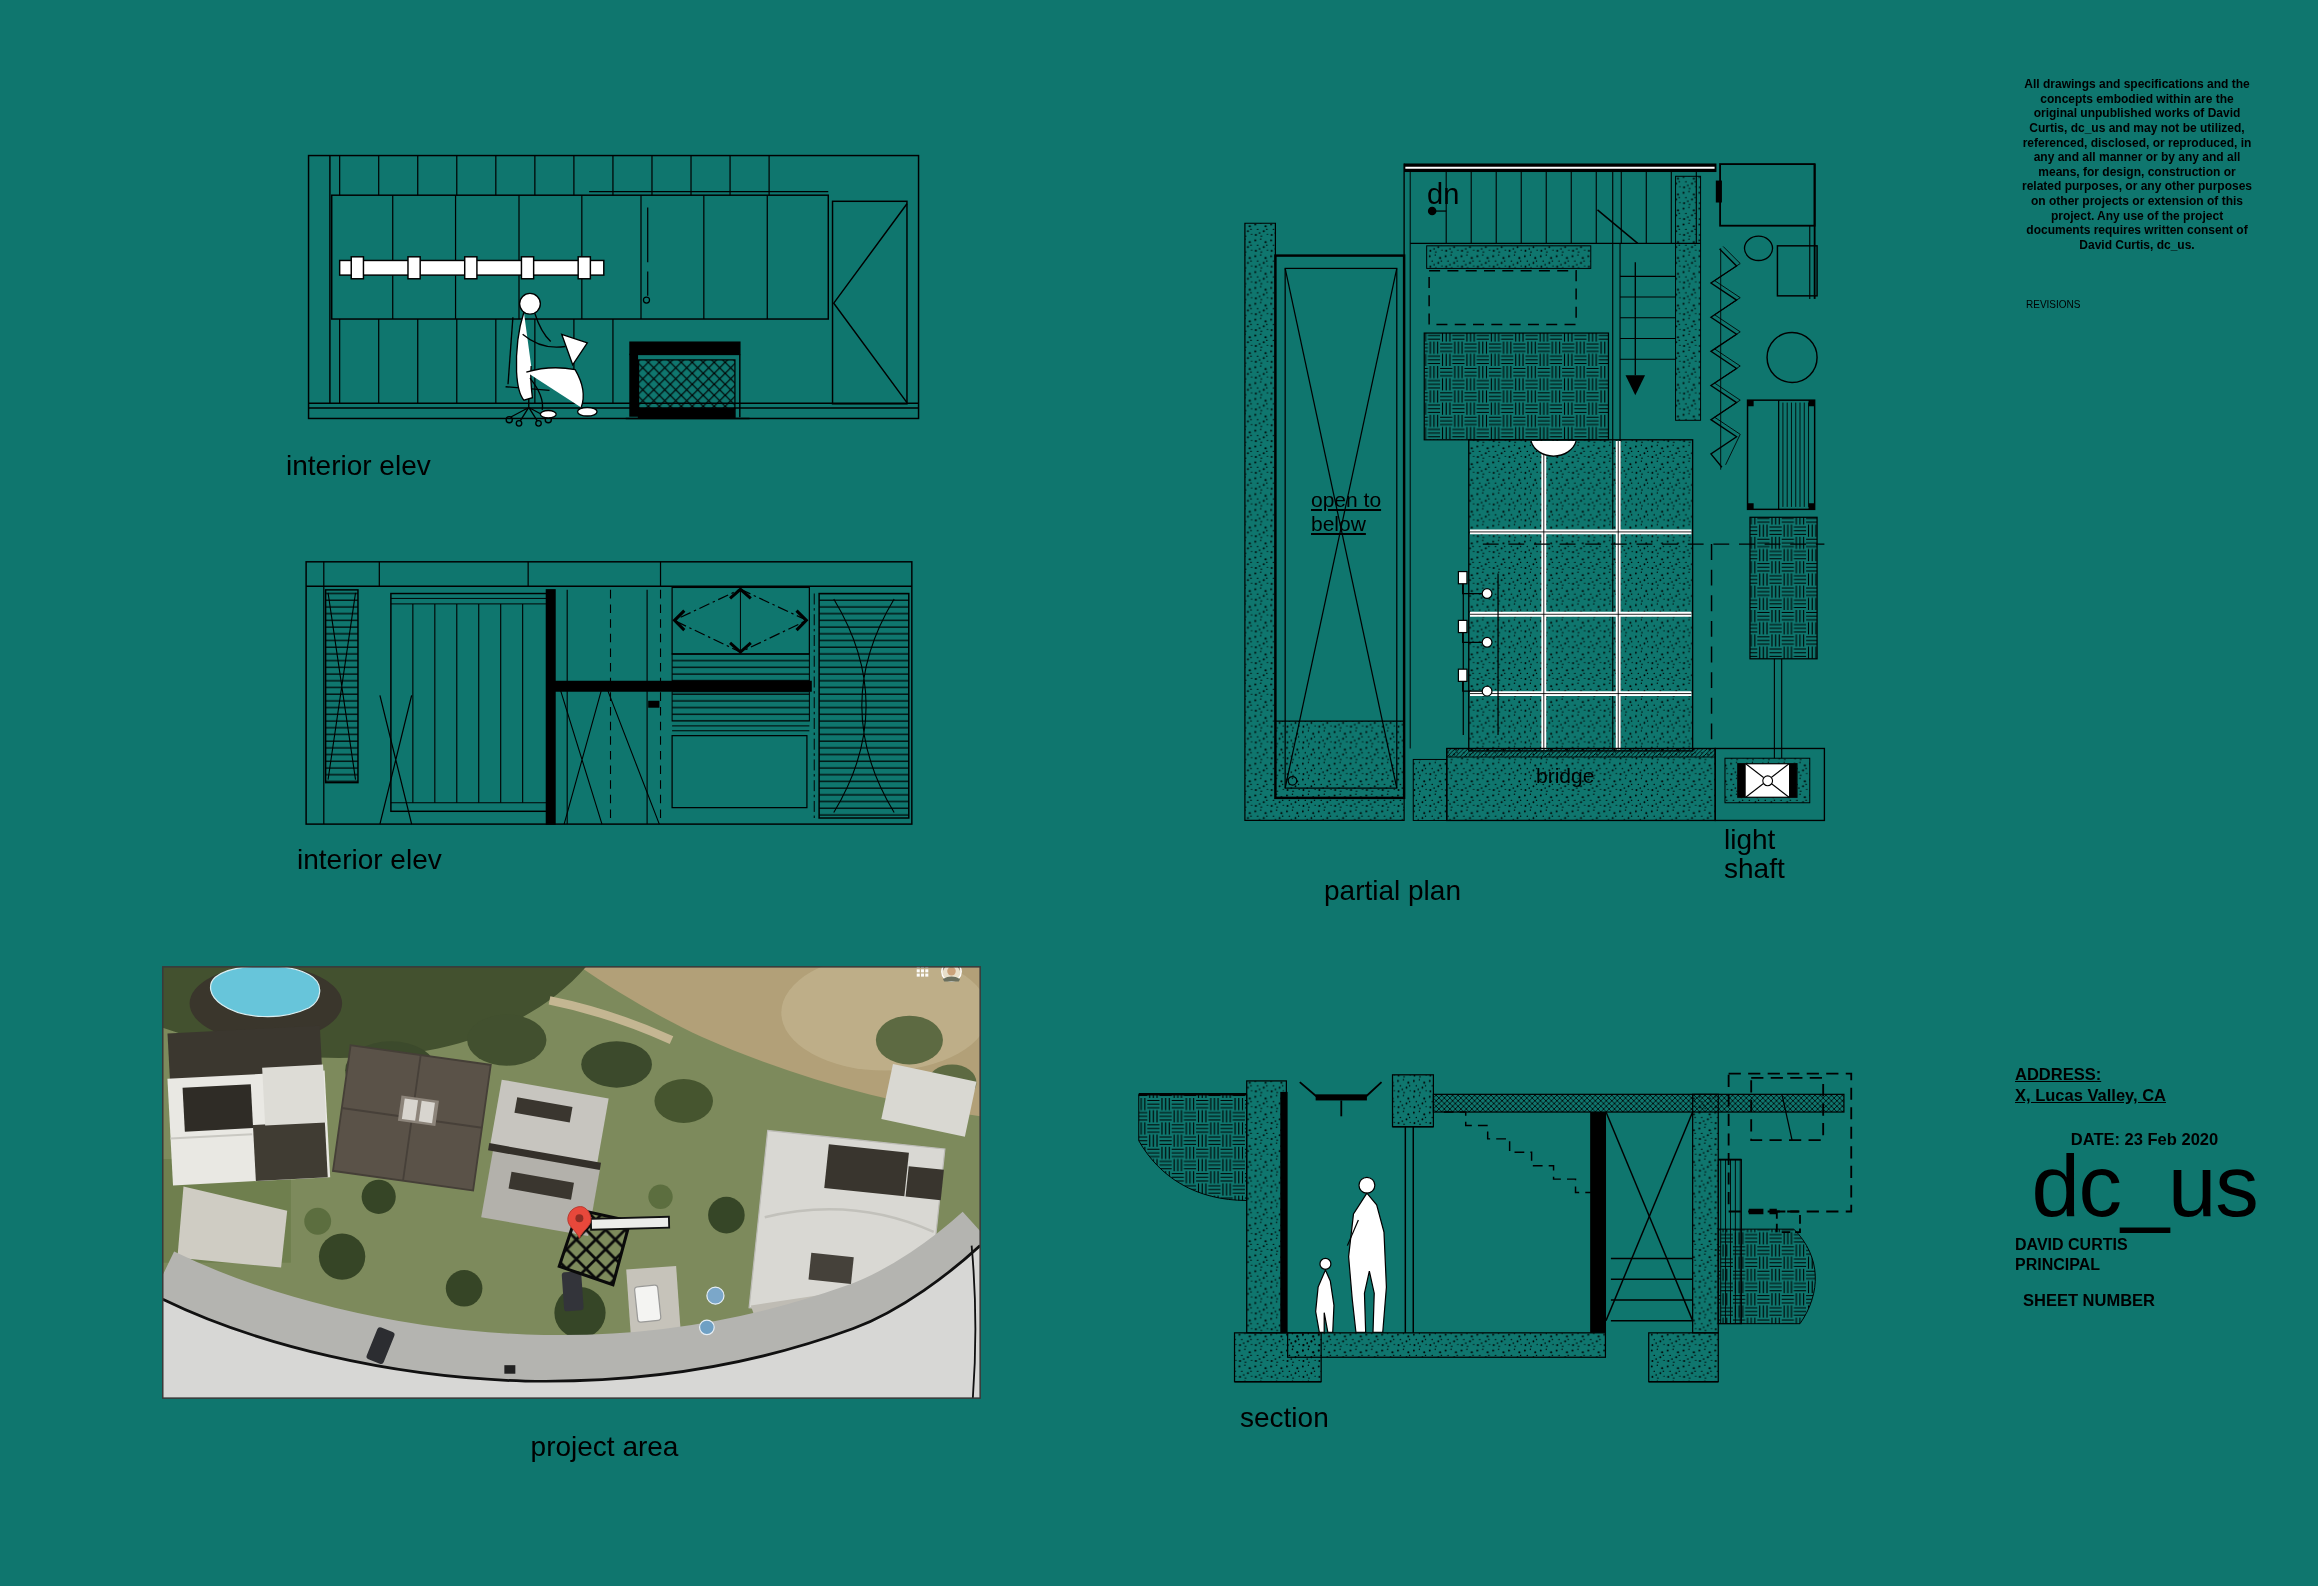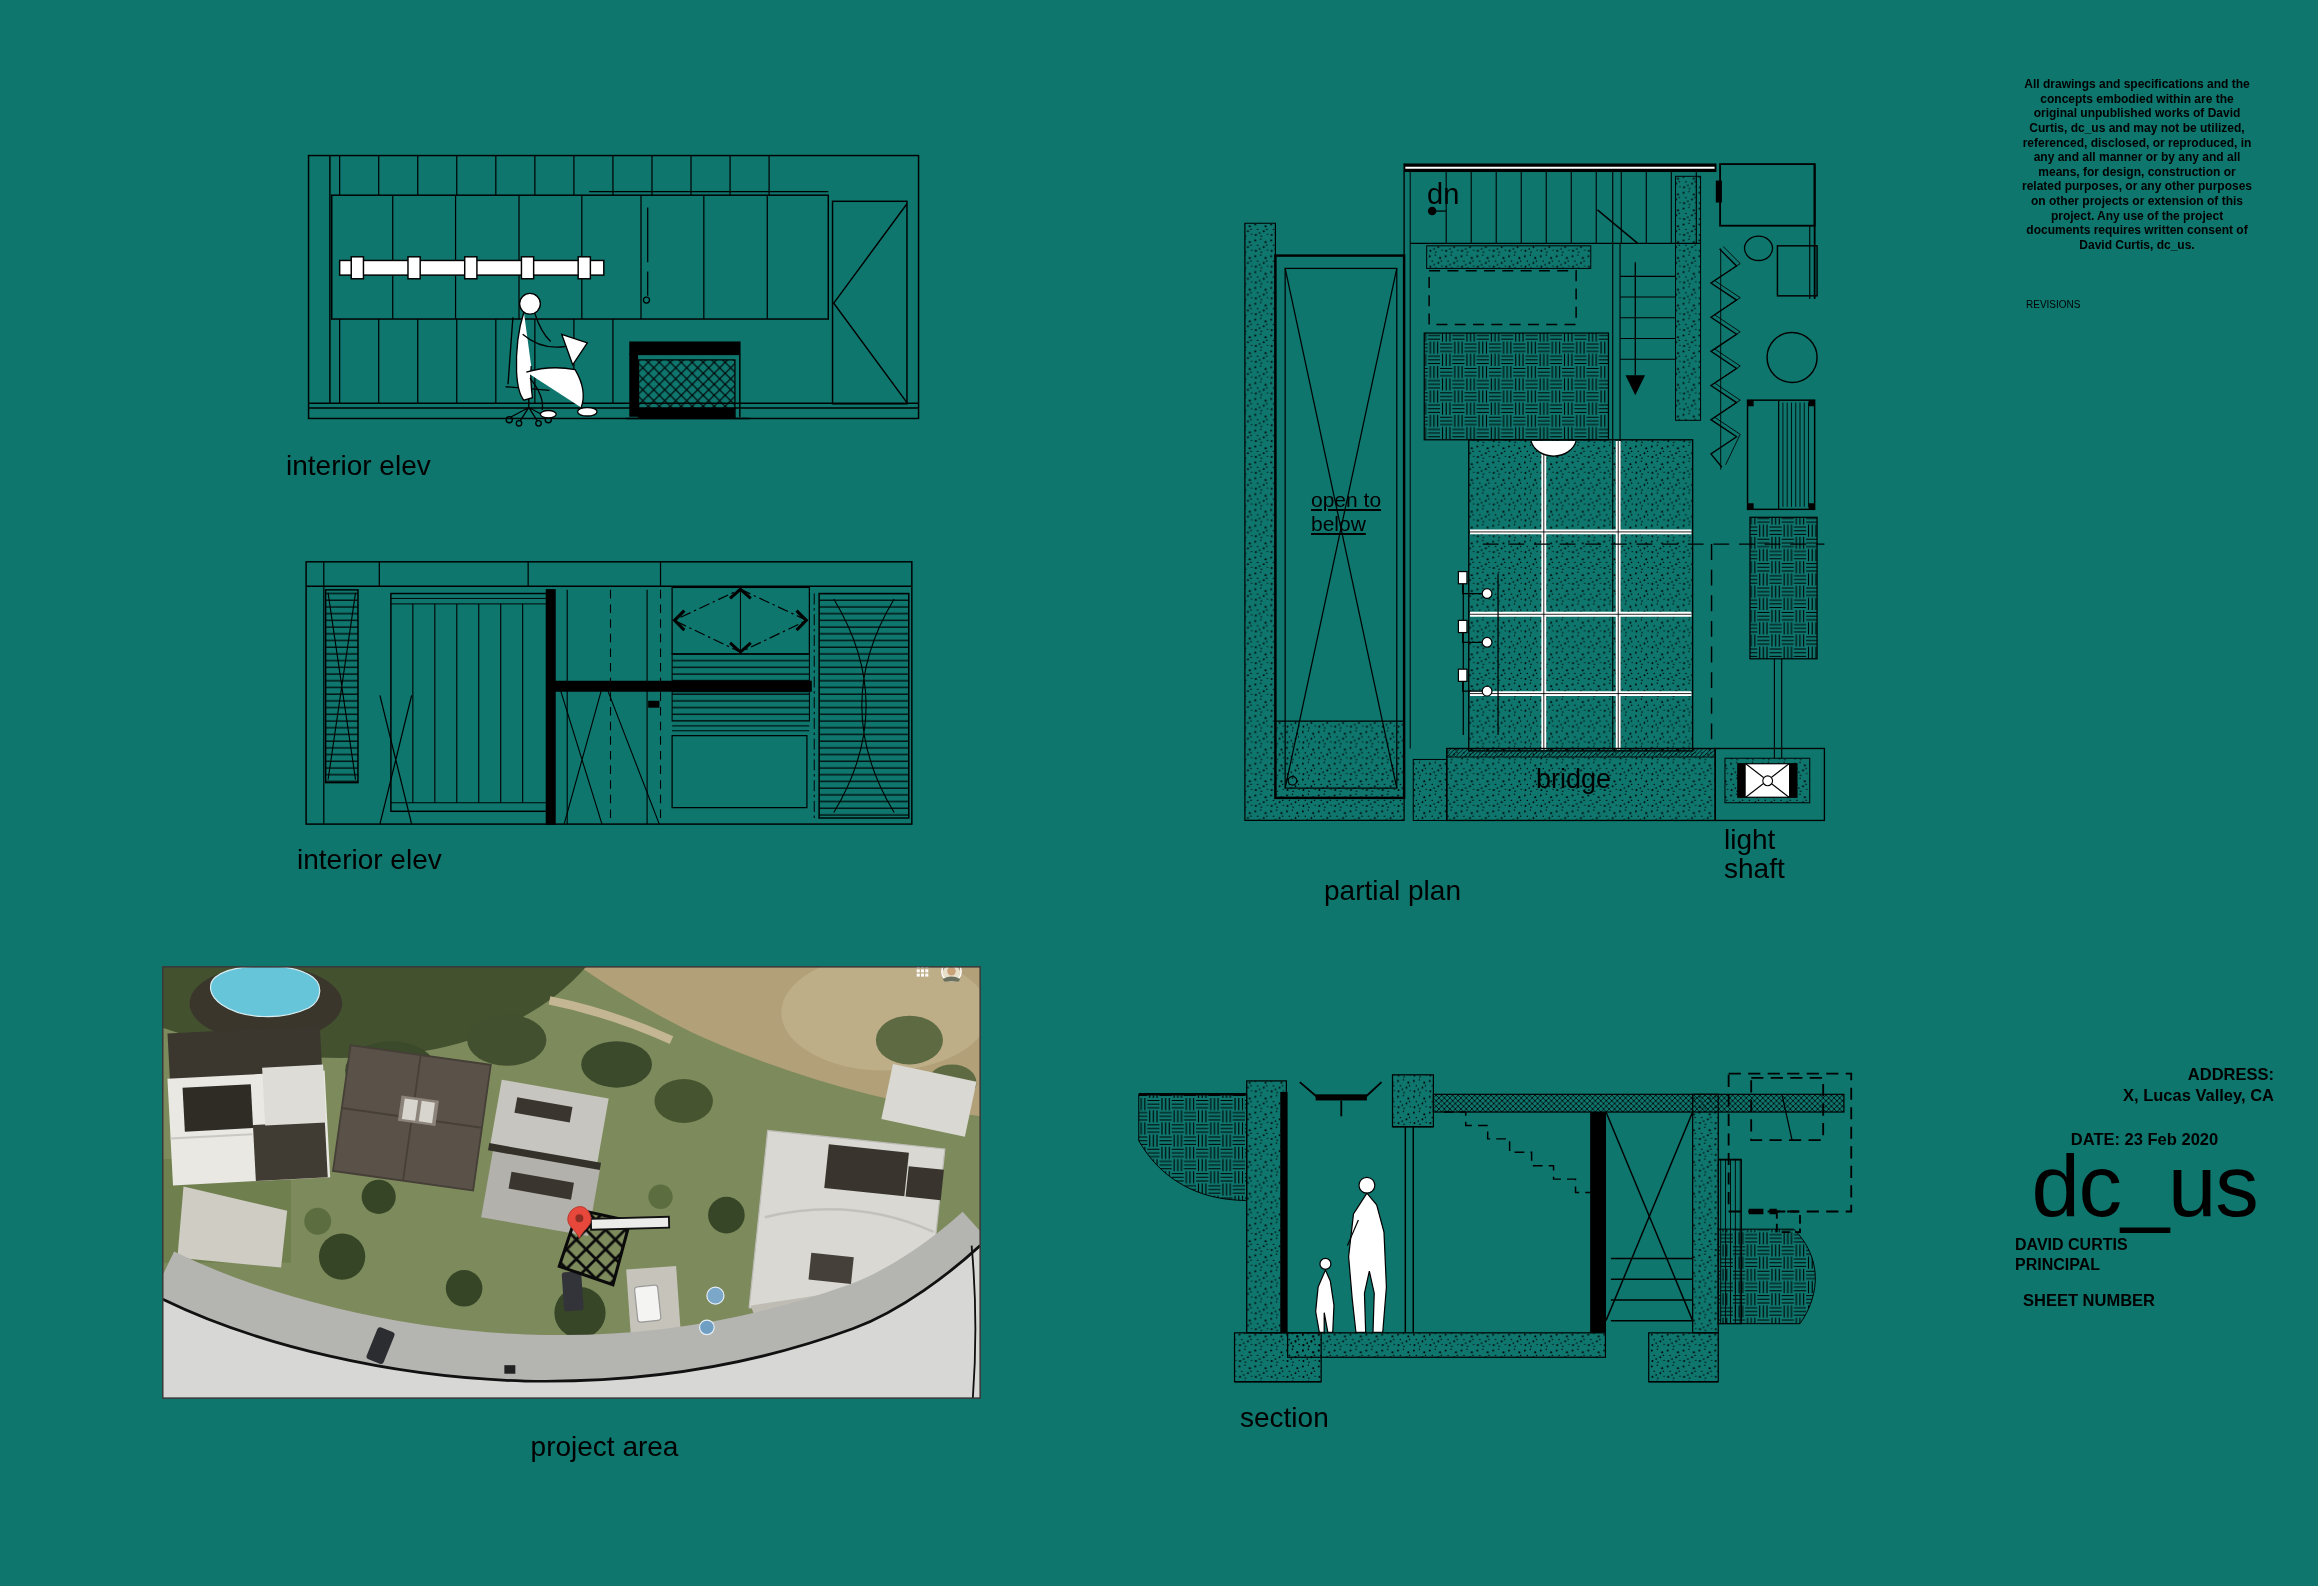--- a/index.html
+++ b/index.html
@@ -4,34 +4,34 @@
 <style>
   html,body{margin:0;padding:0;background:#fff;}
   body{width:2319px;height:1586px;font-family:"Liberation Sans",sans-serif;}
   #sheet{position:relative;width:2319px;height:1586px;background:#0f766e;overflow:hidden;}
   #lines{position:absolute;left:0;top:0;width:2319px;height:1586px;}
   .lbl{position:absolute;color:#000;white-space:normal;}
   .dl{font-size:28px;font-weight:400;}
   .legal{left:2021px;top:77px;width:232px;font-size:12px;line-height:1.22;text-align:center;font-weight:700;}
   .revisions{left:2026px;top:299px;font-size:10px;font-weight:400;}
   .ptitle{left:2011px;top:971px;width:266px;font-size:30.5px;line-height:1.08;text-align:center;font-weight:400;}
-  .addr{left:2015px;top:1064px;width:259px;font-size:16.5px;line-height:1.3;text-align:right;font-weight:700;}
+  .addr{left:2015px;top:1064px;width:259px;font-size:16.5px;line-height:1.3;text-align:left;font-weight:700;text-decoration:underline;}
   .date{left:2015px;top:1130px;width:259px;font-size:16.5px;text-align:center;font-weight:700;}
   .logo{left:2015px;top:1136px;width:259px;font-size:87px;text-align:center;font-weight:400;letter-spacing:-1.2px;}
   .principal{left:2015px;top:1235px;width:259px;font-size:16px;line-height:1.26;text-align:left;font-weight:700;}
   .sheetnum{left:2023px;top:1291px;font-size:16.5px;font-weight:700;}
   .lbl-elev1{left:286px;top:450px;}
   .lbl-elev2{left:297px;top:844px;}
   .lbl-parea{left:464px;top:1431px;width:281px;text-align:center;}
   .lbl-pplan{left:1276px;top:875px;margin-left:48px;}
   .lbl-lshaft{left:1724px;top:825px;width:98px;text-align:left;line-height:1.05;}
   .lbl-section{left:1240px;top:1402px;}
   .ann-dn{left:1427px;top:178px;font-size:29px;}
   .ann-otb{left:1311px;top:488px;width:110px;font-size:21px;line-height:1.12;text-decoration:underline;}
-  .ann-bridge{left:1536px;top:764px;font-size:27px;}
+  .ann-bridge{left:1536px;top:764px;font-size:21px;}
 </style>
 </head>
 <body>
 
 <div id="sheet">
 
 <svg id="lines" viewBox="0 0 3800 2600" xmlns="http://www.w3.org/2000/svg">
 <defs>
   <pattern id="stipple" width="26" height="26" patternUnits="userSpaceOnUse">
     <g fill="#000">

